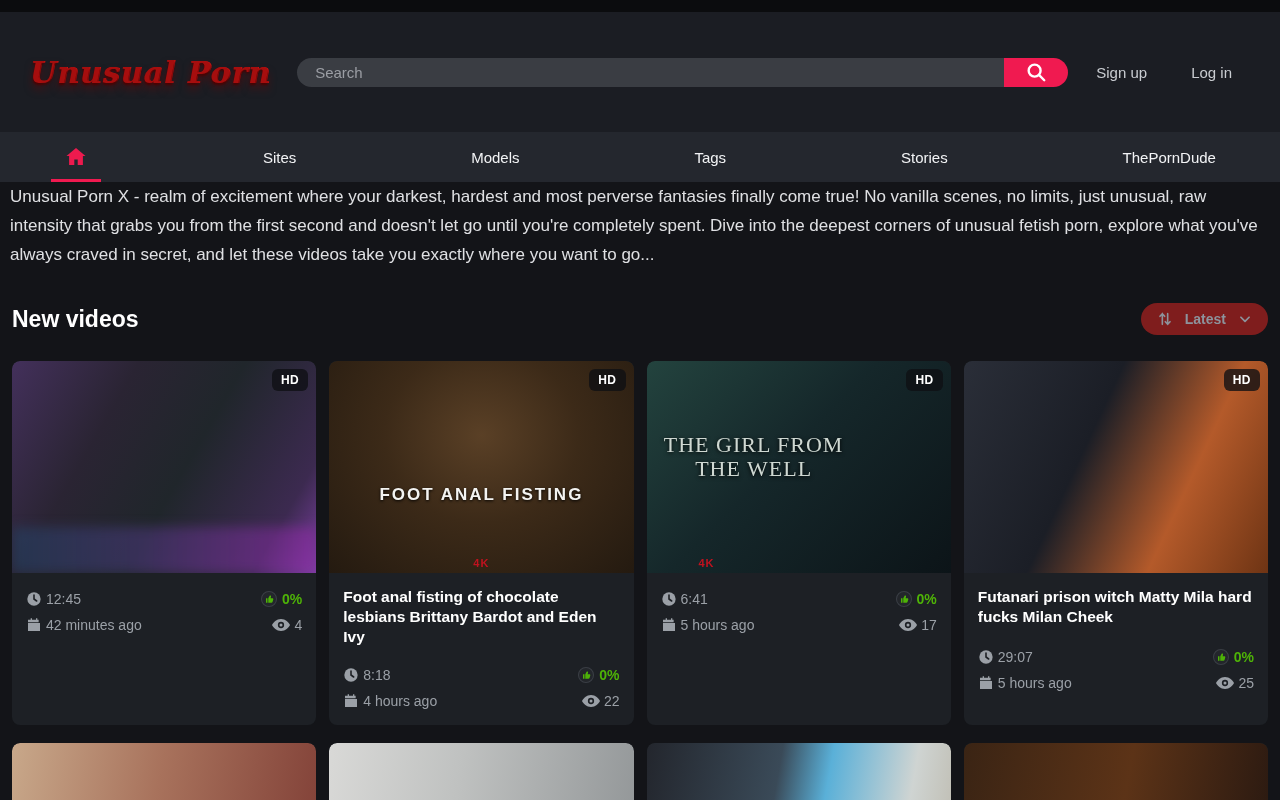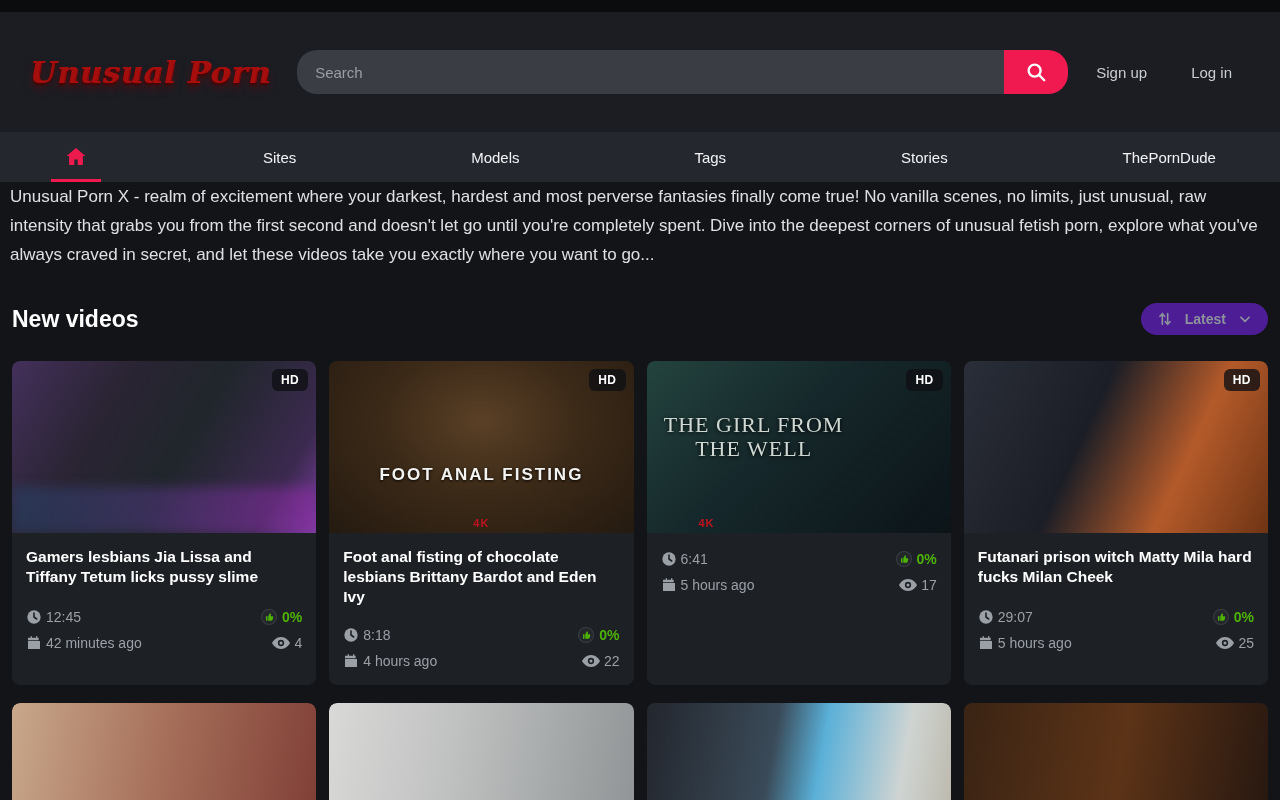--- a/index.html
+++ b/index.html
@@ -6,21 +6,21 @@
   html,body { width:1280px; height:800px; overflow:hidden; }
   body { background:#131418; font-family:"Liberation Sans", sans-serif; color:#e8e9ec; }
 
   .topstrip { height:12px; background:#0b0c0e; }
 
   
   header { height:120px; background:#1b1d23; display:flex; align-items:center; padding:0 48px 0 30px; }
   .logo { font-family:"DejaVu Serif", serif; font-style:italic; font-weight:bold; font-size:30px;
           color:#a60e0e; letter-spacing:1px; cursor:pointer; white-space:nowrap;
           text-shadow:0 2px 2px #4a0303, 0 6px 8px rgba(120,0,0,.55), 1px 0 0 #d41414; }
-  .searchbar { display:flex; flex:1; margin:0 28px 0 26px; height:44px; }
+  .searchbar { display:flex; flex:1; margin:0 28px 0 26px; height:29px; }
   .searchbar input { flex:1; background:#3a3d43; border:none; outline:none; color:#d6d8db;
                      font-size:15px; padding:0 18px; border-radius:20px 0 0 20px; }
   .searchbar input::placeholder { color:#9b9ea4; }
   .search-btn { width:64px; border:none; background:#f01a50; border-radius:0 20px 20px 0; cursor:pointer;
                 display:flex; align-items:center; justify-content:center; }
   .auth { display:flex; gap:44px; font-size:15px; color:#c9ccd1; }
   .auth a { cursor:pointer; }
 
   
   nav { height:50px; background:#24272e; display:flex; align-items:stretch; justify-content:space-between;
@@ -29,28 +29,28 @@
               cursor:pointer; position:relative; padding:0 14px; }
   .nav-item.active::after { content:""; position:absolute; left:50%; transform:translateX(-50%);
               bottom:0; width:50px; height:3px; background:#f01a50; }
 
   
   main { padding:0 12px; }
   h1 { text-align:center; font-size:28px; font-weight:bold; color:#fff; margin:36px 0 28px; letter-spacing:.2px; }
   .desc { font-size:17px; line-height:29px; color:#dfe0e3; margin:0 -2px 34px; }
   .section-head { display:flex; align-items:center; justify-content:space-between; margin:0 0 26px; }
   h2 { font-size:23px; font-weight:bold; color:#fff; }
-  .sort { display:flex; align-items:center; gap:12px; background:#4c1d95; border:none; cursor:pointer;
+  .sort { display:flex; align-items:center; gap:12px; background:#7f1d1d; border:none; cursor:pointer;
           border-radius:16px; height:32px; padding:0 16px; color:#8d939c; font-size:14px; font-weight:bold; }
 
   
   .grid { display:grid; grid-template-columns:repeat(4,1fr); gap:13px; }
   .grid.row2 { margin-top:18px; }
   .card { background:#1d2025; border-radius:8px; overflow:hidden; cursor:pointer; }
-  .thumb { position:relative; height:172px; border-radius:8px 8px 0 0; overflow:hidden;
+  .thumb { position:relative; height:212px; border-radius:8px 8px 0 0; overflow:hidden;
            display:flex; align-items:center; justify-content:center; }
   .hd { position:absolute; top:8px; right:8px; background:rgba(14,16,19,.78); color:#fff;
         font-size:12px; font-weight:bold; padding:4px 9px; border-radius:6px; letter-spacing:.5px; }
   
   .t1 { background:linear-gradient(120deg,#43305b 0%,#2a2433 30%,#20262b 55%,#3c2a50 85%,#7a3fa0 100%); }
   .t1::after { content:""; position:absolute; inset:auto 0 0 0; height:46px;
                background:linear-gradient(90deg,rgba(30,80,120,.4),rgba(150,40,170,.5)); filter:blur(6px); }
   .t2 { background:radial-gradient(ellipse at 50% 35%,#5a4026 0%,#3c2a18 45%,#241a10 100%); }
   .t3 { background:linear-gradient(135deg,#23433e 0%,#15272a 45%,#0c1418 100%); }
   .t4 { background:linear-gradient(115deg,#2a2e38 0%,#1b1e26 40%,#b45a2a 70%,#6e3414 100%); }
@@ -132,21 +132,20 @@
       </span>
     </button>
   </div>
 
   <div class="grid">
 
     <article class="card">
       <div class="thumb t1">
         <span class="hd">HD</span>
       </div>
-      <h3 class="vtitle">Gamers lesbians Jia Lissa and Tiffany Tetum licks pussy slime</h3>
       <div class="meta">
         <div class="mrow">
           <span class="mitem">
             <span class="icon">
                 <svg width="16" height="16" viewBox="0 0 24 24">
                   <circle cx="12" cy="12" r="10" fill="#9ba0a7"></circle>
                   <path d="M12 6v6l4 3" stroke="#1d2025" stroke-width="2.4" fill="none" stroke-linecap="round"></path>
                 </svg>
               </span>
             <span>12:45</span>

